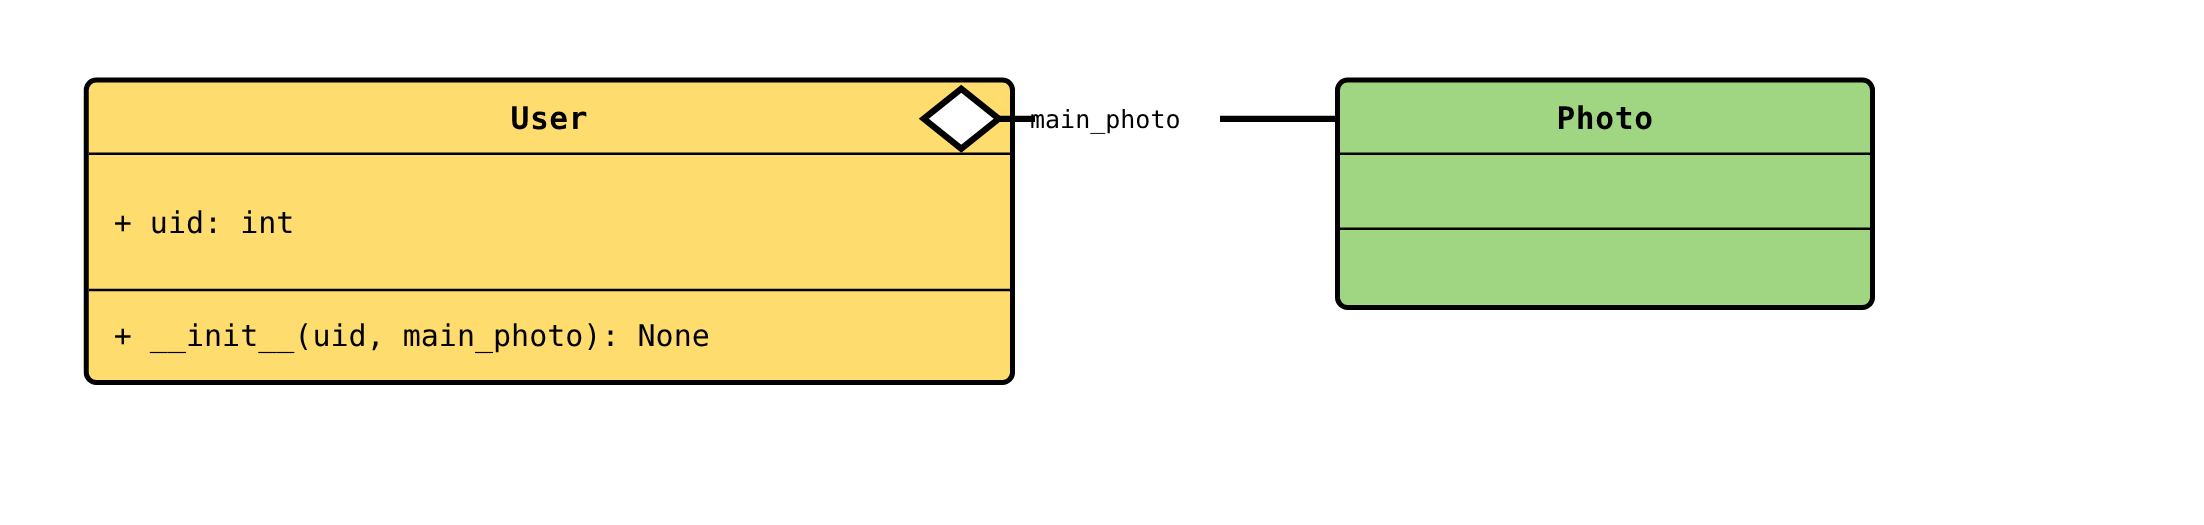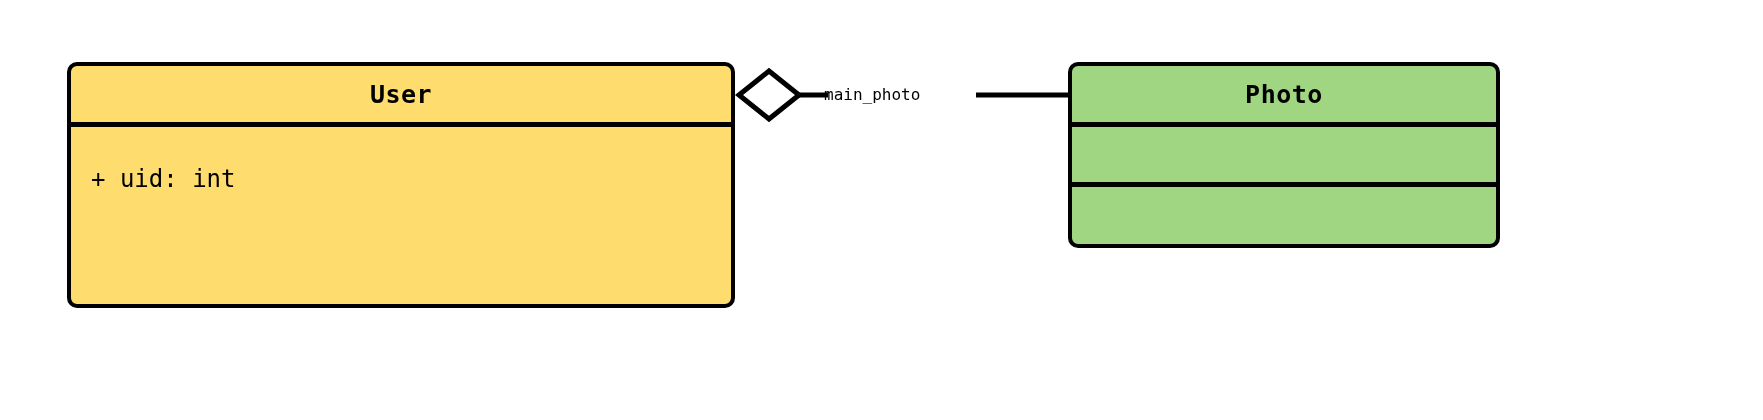--- a/index.html
+++ b/index.html
@@ -32,21 +32,21 @@
     overflow: hidden;
     background: #ffffff;
   }
 
   .uml-section {
     box-sizing: border-box;
     width: 100%;
     position: relative;
   }
   .uml-section + .uml-section {
-    border-top: 5px solid #000000;
+    border-top: 2px solid #000000;
   }
 
   .uml-title {
     display: flex;
     align-items: center;
     justify-content: center;
     font-weight: bold;
     font-size: 25px;
     letter-spacing: 0.5px;
     color: #000000;
@@ -66,21 +66,21 @@
     white-space: pre;
   }
   .uml-line b {
     font-weight: bold;
   }
 
   
   #class-user {
     left: 67px;
     top: 62px;
-    width: 668px;
+    width: 745px;
     height: 246px;
     background: #FFDC6E;
   }
   #class-user .sec-title   { height: 56px; }
   #class-user .sec-attrs   { height: 109px; }
   #class-user .sec-methods { height: 73px; }
 
   #class-photo {
     left: 1068px;
     top: 62px;
@@ -101,39 +101,42 @@
     height: 70px;
   }
   #assoc-main-photo svg {
     display: block;
   }
 
   .assoc-label {
     position: absolute;
     left: 824px;
     top: 81px;
-    font-size: 16px;
+    font-size: 20px;
     line-height: 28px;
     color: #000000;
     white-space: pre;
   }
 </style>
 </head>
 <body>
 
 <div id="diagram-canvas">
 
   <div class="uml-class" id="class-user">
 
     <div class="uml-section uml-title sec-title">User</div>
 
     <div class="uml-section uml-body sec-attrs">
       <div class="uml-line">+ uid: int</div>
     </div>
 
+    <div class="uml-section uml-body sec-methods">
+      <div class="uml-line">+ __init__(uid, main_photo): None</div>
+    </div>
   </div>
 
   <div id="assoc-main-photo">
     <svg width="345" height="70" viewBox="0 0 345 70" xmlns="http://www.w3.org/2000/svg">
 
       <polygon points="8,33 38,9 68,33 38,57" fill="#ffffff" stroke="#000000" stroke-width="5" stroke-linejoin="miter"></polygon>
 
       <line x1="68" y1="33" x2="97" y2="33" stroke="#000000" stroke-width="5" stroke-linecap="butt"></line>
 
       <line x1="245" y1="33" x2="339" y2="33" stroke="#000000" stroke-width="5" stroke-linecap="butt"></line>

